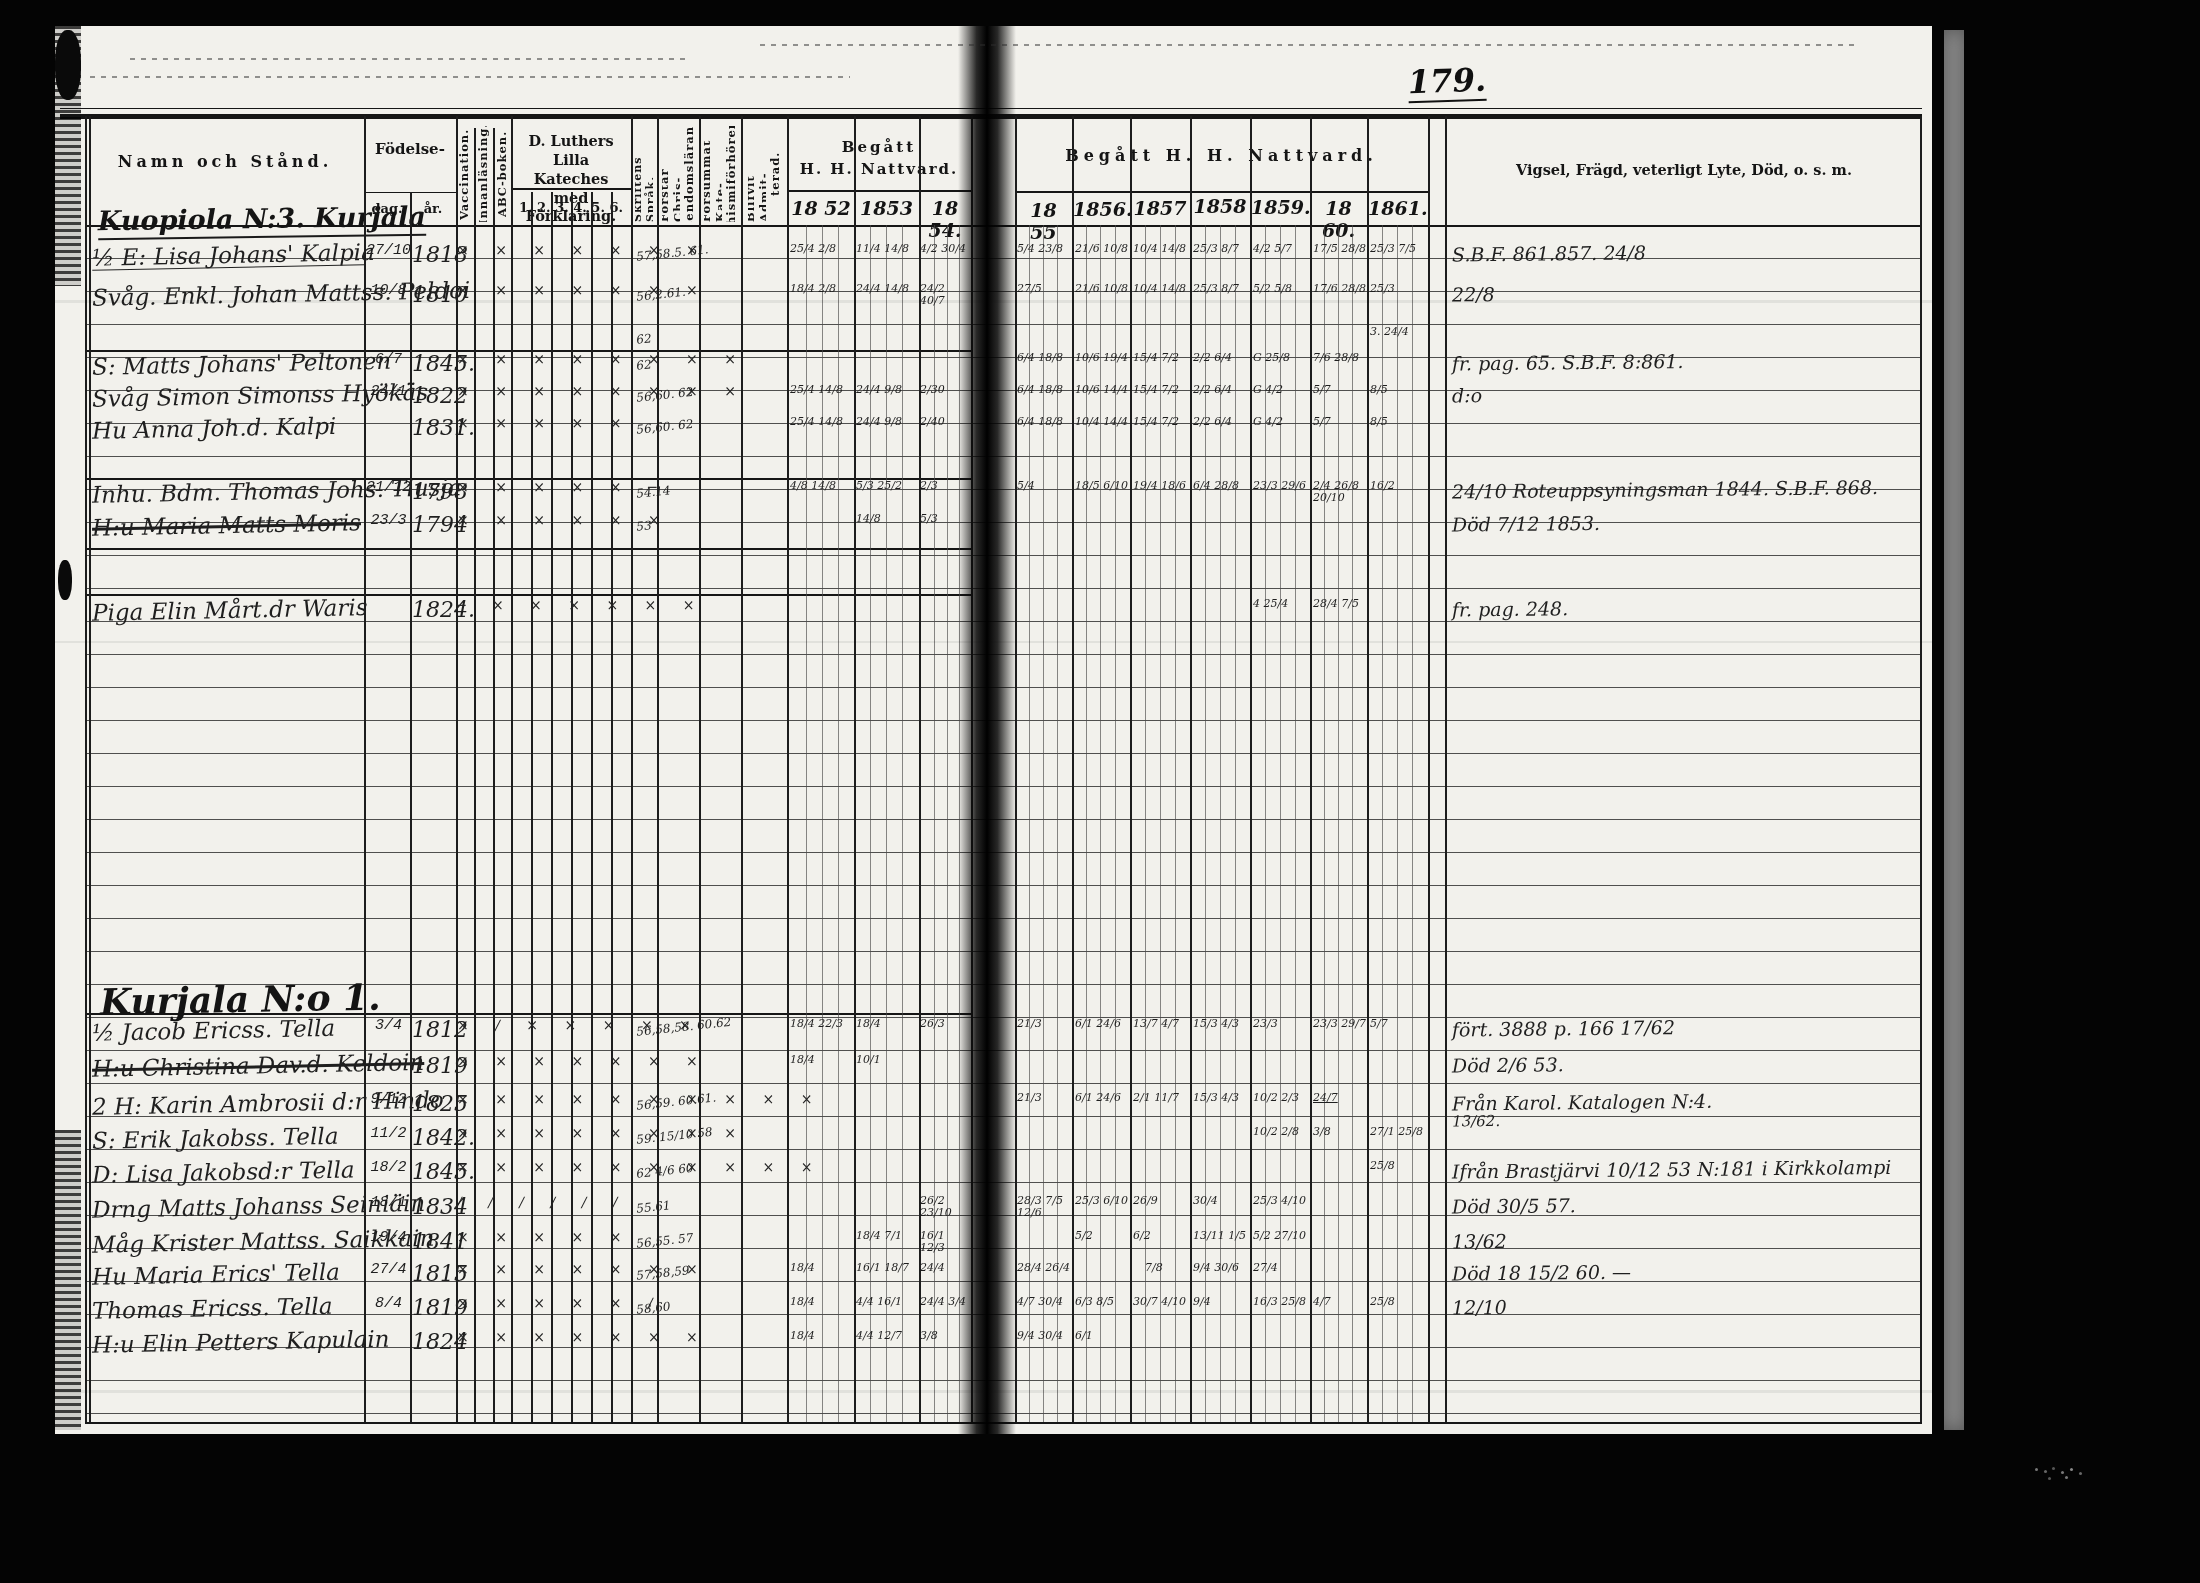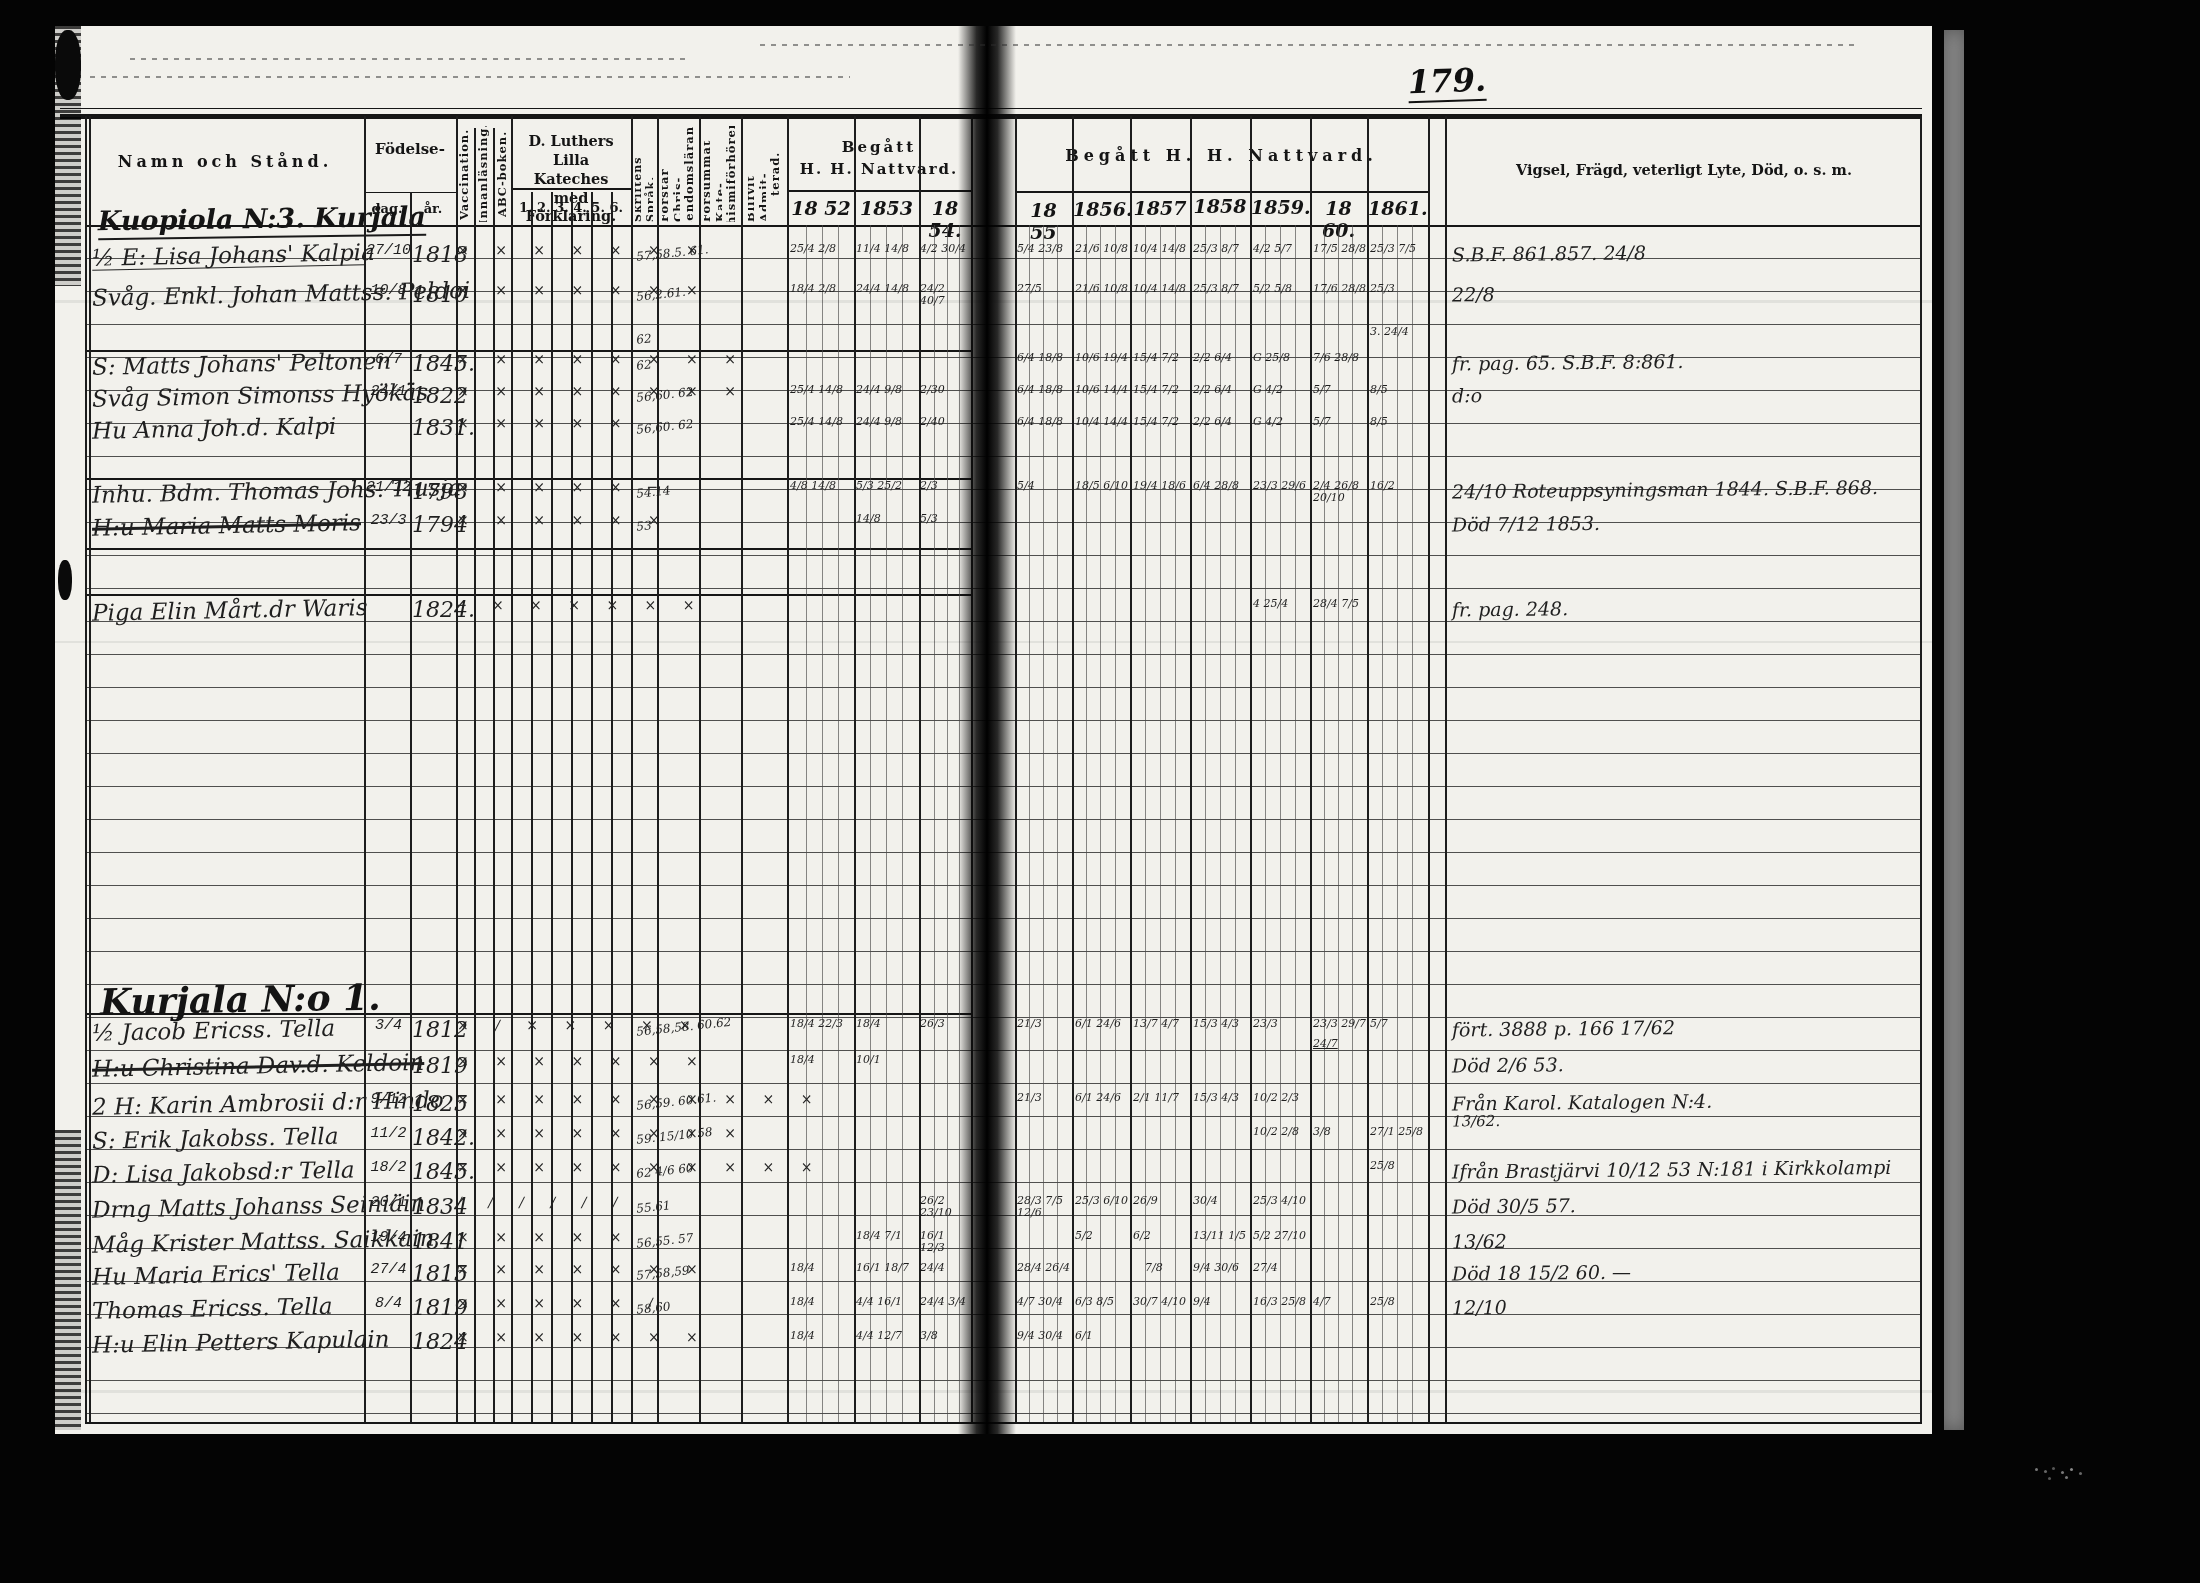--- a/index.html
+++ b/index.html
@@ -308,39 +308,39 @@
       <div class="cell hw-name" style="left: 92px; top: 1092px; width: 272px;">2 H: Karin Ambrosii d:r Hindo</div>
       <div class="cell hw-frac c" style="left: 366px; top: 1092px; width: 45px;">9/12</div>
       <div class="cell hw-yr c" style="left: 412px; top: 1092px; width: 46px;">1825</div>
       <div class="cell hw-marks" style="left: 457px; top: 1092px; width: 176px;">× × × ×  × × × × × ×</div>
       <div class="cell hw-tiny" style="left: 636px; top: 1092px; width: 148px;">56,59. 60.61.</div>
       <div class="cell hw-cell" style="left: 1017px; top: 1092px; width: 56px;">21/3</div>
       <div class="cell hw-cell" style="left: 1075px; top: 1092px; width: 56px;">6/1 24/6</div>
       <div class="cell hw-cell" style="left: 1133px; top: 1092px; width: 58px;">2/1 11/7</div>
       <div class="cell hw-cell" style="left: 1193px; top: 1092px; width: 58px;">15/3 4/3</div>
       <div class="cell hw-cell" style="left: 1253px; top: 1092px; width: 53px;">10/2 2/3</div>
-      <div class="cell hw-cell" style="left: 1313px; top: 1038px; width: 55px; text-decoration: underline;">24/7</div>
+      <div class="cell hw-cell" style="left: 1313px; top: 1092px; width: 55px; text-decoration: underline;">24/7</div>
       <div class="cell hw-ann" style="left: 1452px; top: 1092px; width: 468px;">Från Karol. Katalogen N:4.<div>13/62.</div></div>
       <div class="cell hw-name" style="left: 92px; top: 1126px; width: 272px;">S: Erik Jakobss. Tella</div>
       <div class="cell hw-frac c" style="left: 366px; top: 1126px; width: 45px;">11/2</div>
       <div class="cell hw-yr c" style="left: 412px; top: 1126px; width: 46px;">1842.</div>
       <div class="cell hw-marks" style="left: 457px; top: 1126px; width: 176px;">× × × × × × × ×</div>
       <div class="cell hw-tiny" style="left: 636px; top: 1126px; width: 148px;">59. 15/10 58</div>
       <div class="cell hw-cell" style="left: 1253px; top: 1126px; width: 58px;">10/2 2/8</div>
       <div class="cell hw-cell" style="left: 1313px; top: 1126px; width: 55px;">3/8</div>
       <div class="cell hw-cell" style="left: 1370px; top: 1126px; width: 58px;">27/1 25/8</div>
       <div class="cell hw-name" style="left: 92px; top: 1160px; width: 272px;">D: Lisa Jakobsd:r Tella</div>
       <div class="cell hw-frac c" style="left: 366px; top: 1160px; width: 45px;">18/2</div>
       <div class="cell hw-yr c" style="left: 412px; top: 1160px; width: 46px;">1845.</div>
       <div class="cell hw-marks" style="left: 457px; top: 1160px; width: 176px;">× × × × × × × × × ×</div>
       <div class="cell hw-tiny" style="left: 636px; top: 1160px; width: 148px;">62  4/6 60</div>
       <div class="cell hw-cell" style="left: 1370px; top: 1160px; width: 58px;">25/8</div>
       <div class="cell hw-ann" style="left: 1452px; top: 1160px; width: 468px;">Ifrån Brastjärvi 10/12 53  N:181 i Kirkkolampi</div>
       <div class="cell hw-name" style="left: 92px; top: 1195px; width: 272px;">Drng Matts Johanss Seiniäin</div>
-      <div class="cell hw-frac c" style="left: 366px; top: 1195px; width: 45px;">20/1</div>
+      <div class="cell hw-frac c" style="left: 366px; top: 1195px; width: 45px;">18/1</div>
       <div class="cell hw-yr c" style="left: 412px; top: 1195px; width: 46px;">1834</div>
       <div class="cell hw-marks" style="left: 457px; top: 1195px; width: 176px;">∕ ∕ ∕ ∕ ∕ ∕</div>
       <div class="cell hw-tiny" style="left: 636px; top: 1195px; width: 148px;">55.61</div>
       <div class="cell hw-cell" style="left: 920px; top: 1195px; width: 52px;">26/2 23/10</div>
       <div class="cell hw-cell" style="left: 1017px; top: 1195px; width: 56px;">28/3 7/5 12/6</div>
       <div class="cell hw-cell" style="left: 1075px; top: 1195px; width: 56px;">25/3 6/10</div>
       <div class="cell hw-cell" style="left: 1133px; top: 1195px; width: 58px;">26/9</div>
       <div class="cell hw-cell" style="left: 1193px; top: 1195px; width: 58px;">30/4</div>
       <div class="cell hw-cell" style="left: 1253px; top: 1195px; width: 58px;">25/3 4/10</div>
       <div class="cell hw-ann" style="left: 1452px; top: 1195px; width: 468px;">Död 30/5 57.</div>

